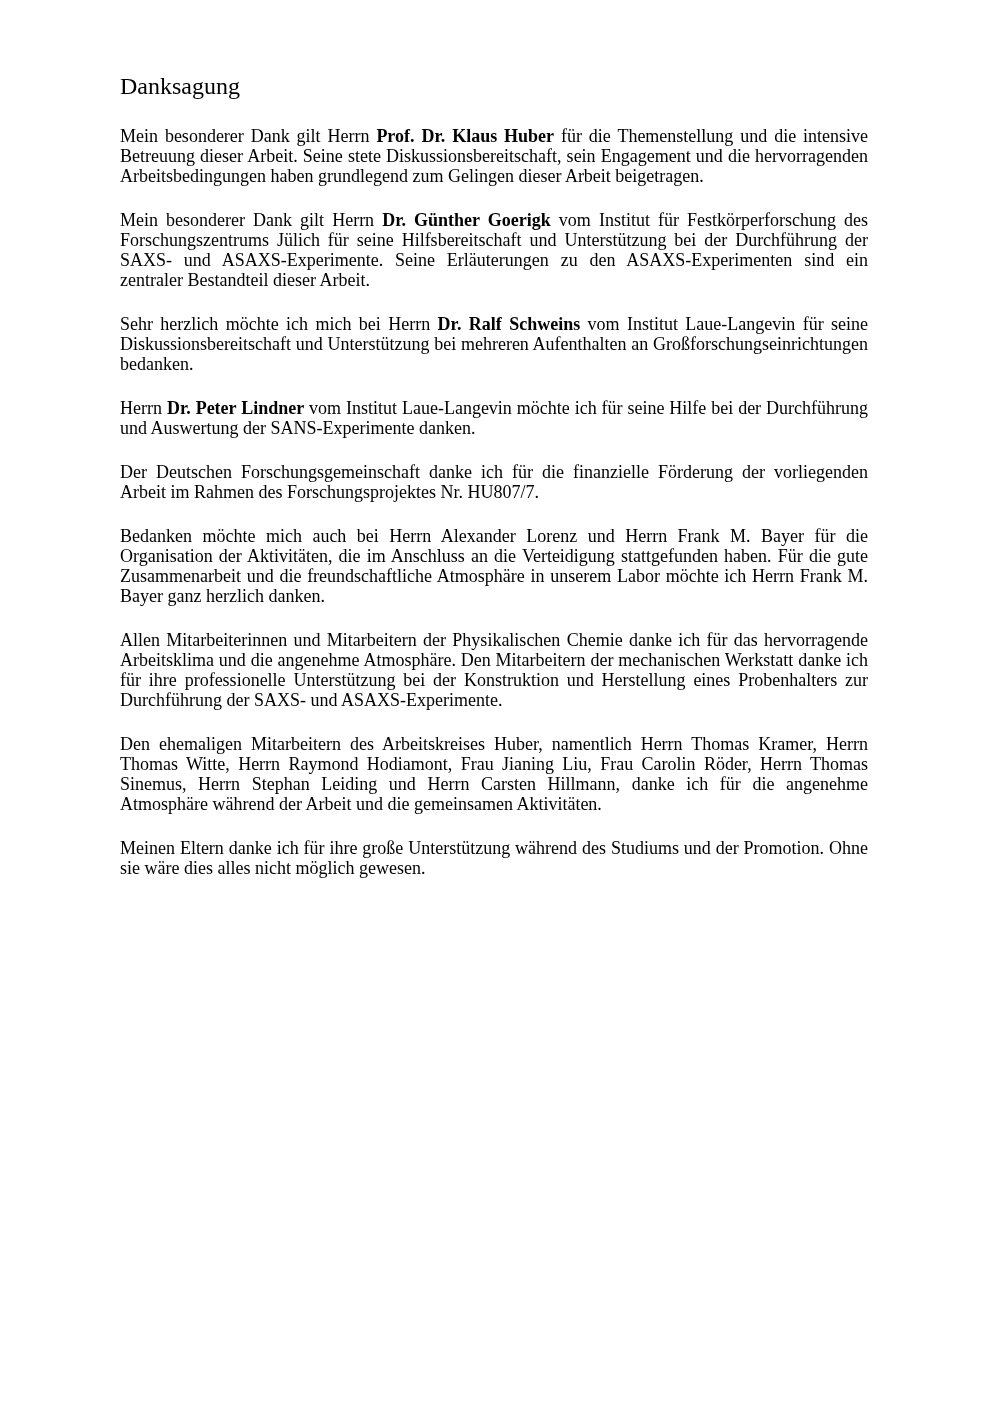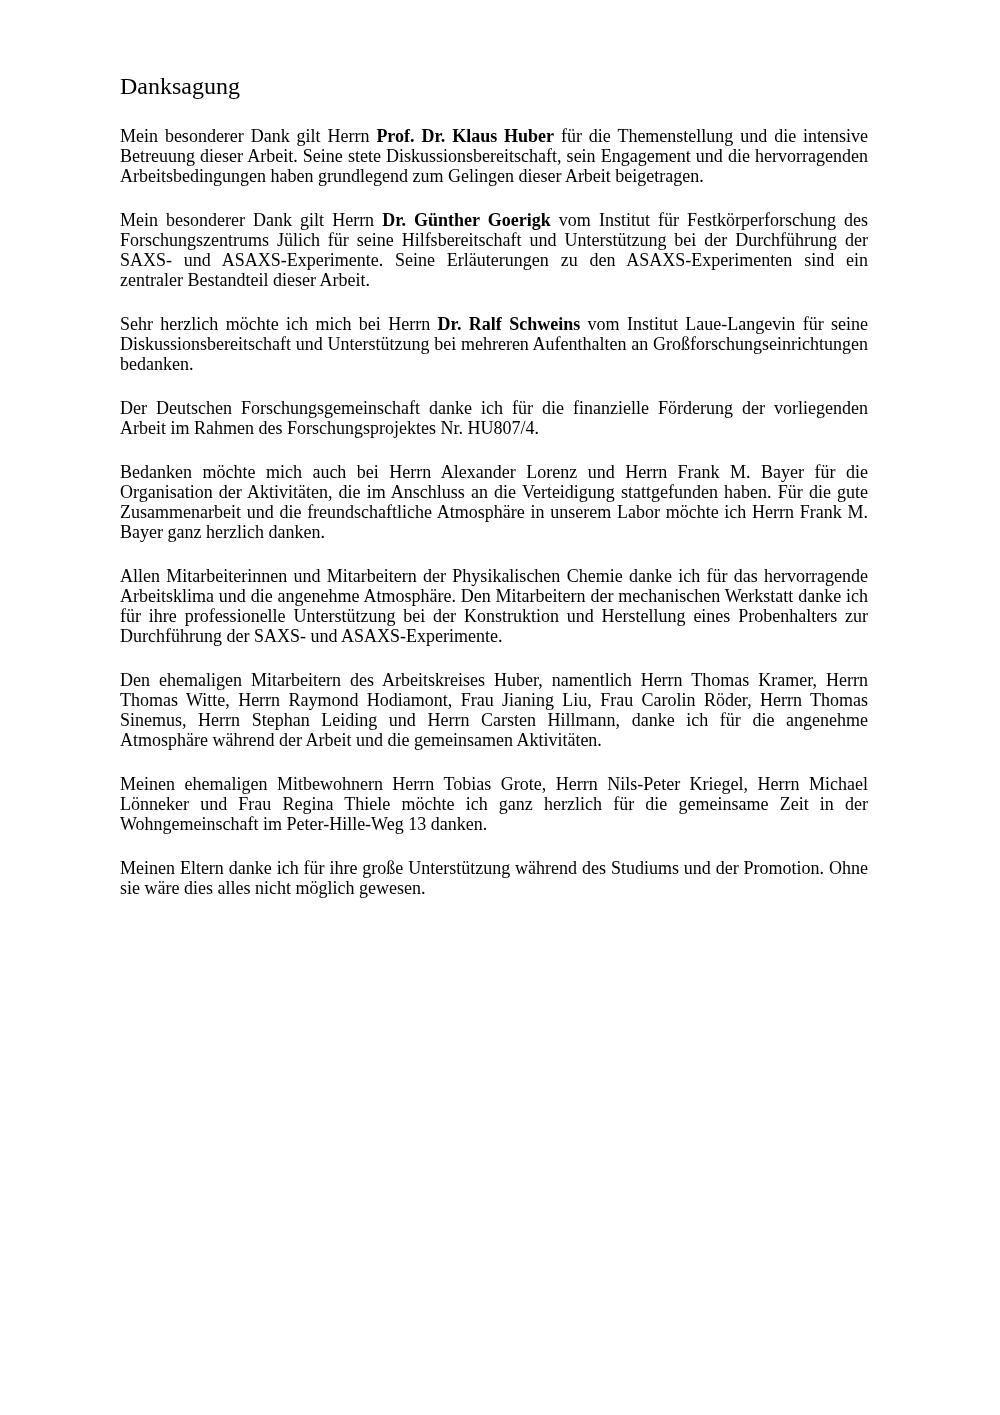--- a/index.html
+++ b/index.html
@@ -36,20 +36,20 @@
 </style>
 </head>
 <body>
 
 <div class="page">
   <h1 class="doc-title">Danksagung</h1>
   <div class="paragraphs">
       <p><span>Mein besonderer Dank gilt Herrn </span><strong>Prof. Dr. Klaus Huber</strong><span> für die Themenstellung und die intensive Betreuung dieser Arbeit. Seine stete Diskussionsbereitschaft, sein Engagement und die hervorragenden Arbeitsbedingungen haben grundlegend zum Gelingen dieser Arbeit beigetragen.</span></p>
       <p><span>Mein besonderer Dank gilt Herrn </span><strong>Dr. Günther Goerigk</strong><span> vom Institut für Festkörperforschung des Forschungszentrums Jülich für seine Hilfsbereitschaft und Unterstützung bei der Durchführung der SAXS- und ASAXS-Experimente. Seine Erläuterungen zu den ASAXS-Experimenten sind ein zentraler Bestandteil dieser Arbeit.</span></p>
       <p><span>Sehr herzlich möchte ich mich bei Herrn </span><strong>Dr. Ralf Schweins</strong><span> vom Institut Laue-Langevin für seine Diskussionsbereitschaft und Unterstützung bei mehreren Aufenthalten an Großforschungseinrichtungen bedanken.</span></p>
-      <p><span>Der Deutschen Forschungsgemeinschaft danke ich für die finanzielle Förderung der vorliegenden Arbeit im Rahmen des Forschungsprojektes Nr. HU807/4.</span></p>
+      <p><span>Herrn </span><strong>Dr. Peter Lindner</strong><span> vom Institut Laue-Langevin möchte ich für seine Hilfe bei der Durchführung und Auswertung der SANS-Experimente danken.</span></p>
+      <p><span>Der Deutschen Forschungsgemeinschaft danke ich für die finanzielle Förderung der vorliegenden Arbeit im Rahmen des Forschungsprojektes Nr. HU807/7.</span></p>
       <p><span>Bedanken möchte mich auch bei Herrn Alexander Lorenz und Herrn Frank M. Bayer für die Organisation der Aktivitäten, die im Anschluss an die Verteidigung stattgefunden haben. Für die gute Zusammenarbeit und die freundschaftliche Atmosphäre in unserem Labor möchte ich Herrn Frank M. Bayer ganz herzlich danken.</span></p>
       <p><span>Allen Mitarbeiterinnen und Mitarbeitern der Physikalischen Chemie danke ich für das hervorragende Arbeitsklima und die angenehme Atmosphäre. Den Mitarbeitern der mechanischen Werkstatt danke ich für ihre professionelle Unterstützung bei der Konstruktion und Herstellung eines Probenhalters zur Durchführung der SAXS- und ASAXS-Experimente.</span></p>
       <p><span>Den ehemaligen Mitarbeitern des Arbeitskreises Huber, namentlich Herrn Thomas Kramer, Herrn Thomas Witte, Herrn Raymond Hodiamont, Frau Jianing Liu, Frau Carolin Röder, Herrn Thomas Sinemus, Herrn Stephan Leiding und Herrn Carsten Hillmann, danke ich für die angenehme Atmosphäre während der Arbeit und die gemeinsamen Aktivitäten.</span></p>
-      <p><span>Meinen ehemaligen Mitbewohnern Herrn Tobias Grote, Herrn Nils-Peter Kriegel, Herrn Michael Lönneker und Frau Regina Thiele möchte ich ganz herzlich für die gemeinsame Zeit in der Wohngemeinschaft im Peter-Hille-Weg 13 danken.</span></p>
       <p><span>Meinen Eltern danke ich für ihre große Unterstützung während des Studiums und der Promotion. Ohne sie wäre dies alles nicht möglich gewesen.</span></p>
     </div>
 </div>
 
 </body></html>

